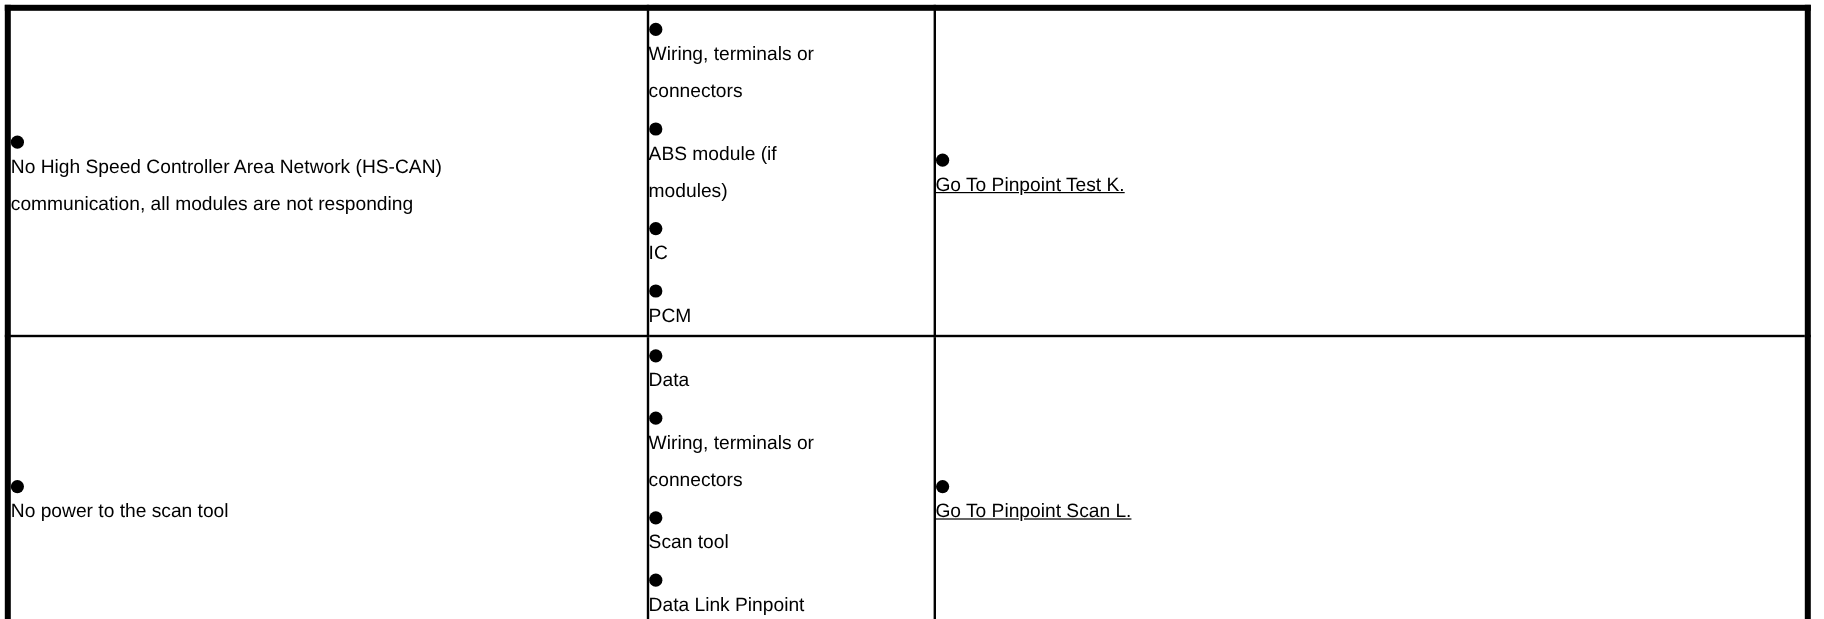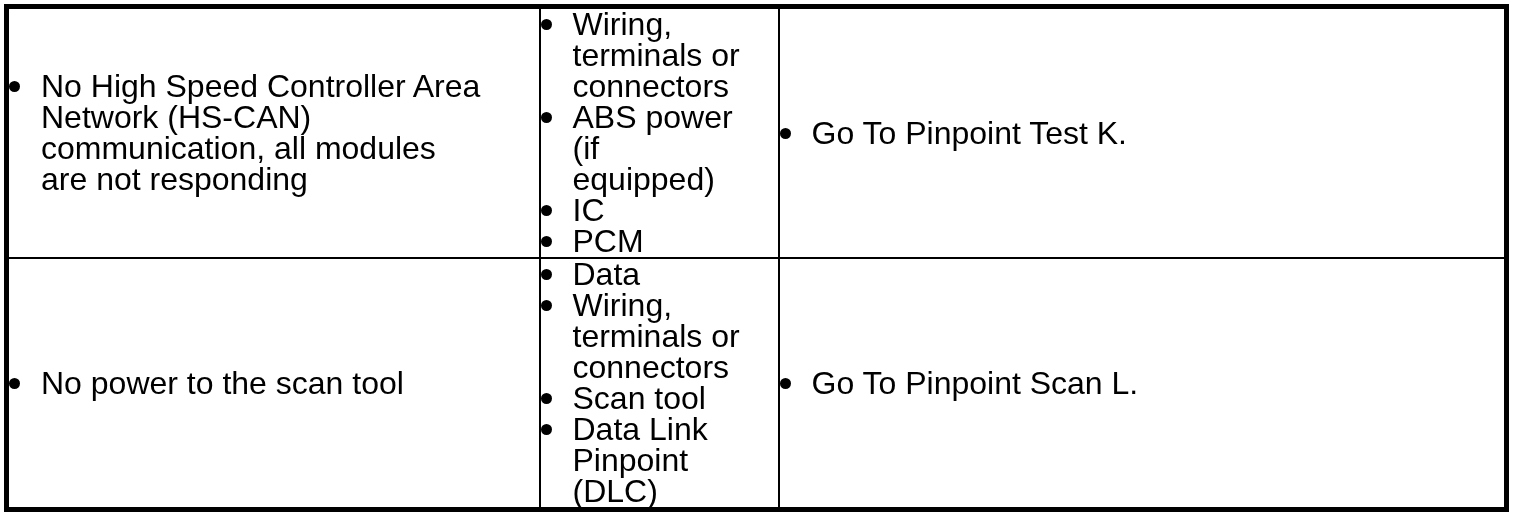--- a/index.html
+++ b/index.html
@@ -38,23 +38,24 @@
   tr.row-1 { height: 234px; }
 
   ul.bullet-list {
     list-style: none;
     margin: 0;
     padding: 0;
   }
   li.bullet-item {
     display: flex;
     align-items: flex-start;
-    font-size: 32px;
+    font-size: 16px;
     line-height: 31px;
     color: #000000;
+    flex-direction: column;
   }
   .bullet {
     width: 11px;
     height: 11px;
     border-radius: 50%;
     background: #000000;
     flex: none;
     margin: 10px 21px 0 0;
   }
   .li-text {
@@ -64,21 +65,21 @@
 
   td.cell-symptom { padding-left: 24px; }
   td.cell-symptom .li-text { max-width: 440px; }
 
   td.cell-sources {
     vertical-align: top;
     padding: 9px 10px 4px 24px;
   }
   td.cell-sources .li-text { width: 170px; }
 
-  td.cell-action { padding-left: 24px; }
+  td.cell-action { padding-left: 24px; text-decoration: underline; }
 </style>
 </head>
 <body>
 
 <table class="diag">
   <colgroup>
     <col class="c-symptom">
     <col class="c-sources">
     <col class="c-action">
   </colgroup>
@@ -93,21 +94,21 @@
         </ul>
       </td>
       <td class="cell-sources">
         <ul class="bullet-list">
           <li class="bullet-item">
             <span class="bullet"></span>
             <span class="li-text">Wiring, terminals or connectors</span>
           </li>
           <li class="bullet-item">
             <span class="bullet"></span>
-            <span class="li-text">ABS power (if equipped)</span>
+            <span class="li-text">ABS module (if modules)</span>
           </li>
           <li class="bullet-item">
             <span class="bullet"></span>
             <span class="li-text">IC</span>
           </li>
           <li class="bullet-item">
             <span class="bullet"></span>
             <span class="li-text">PCM</span>
           </li>
         </ul>

